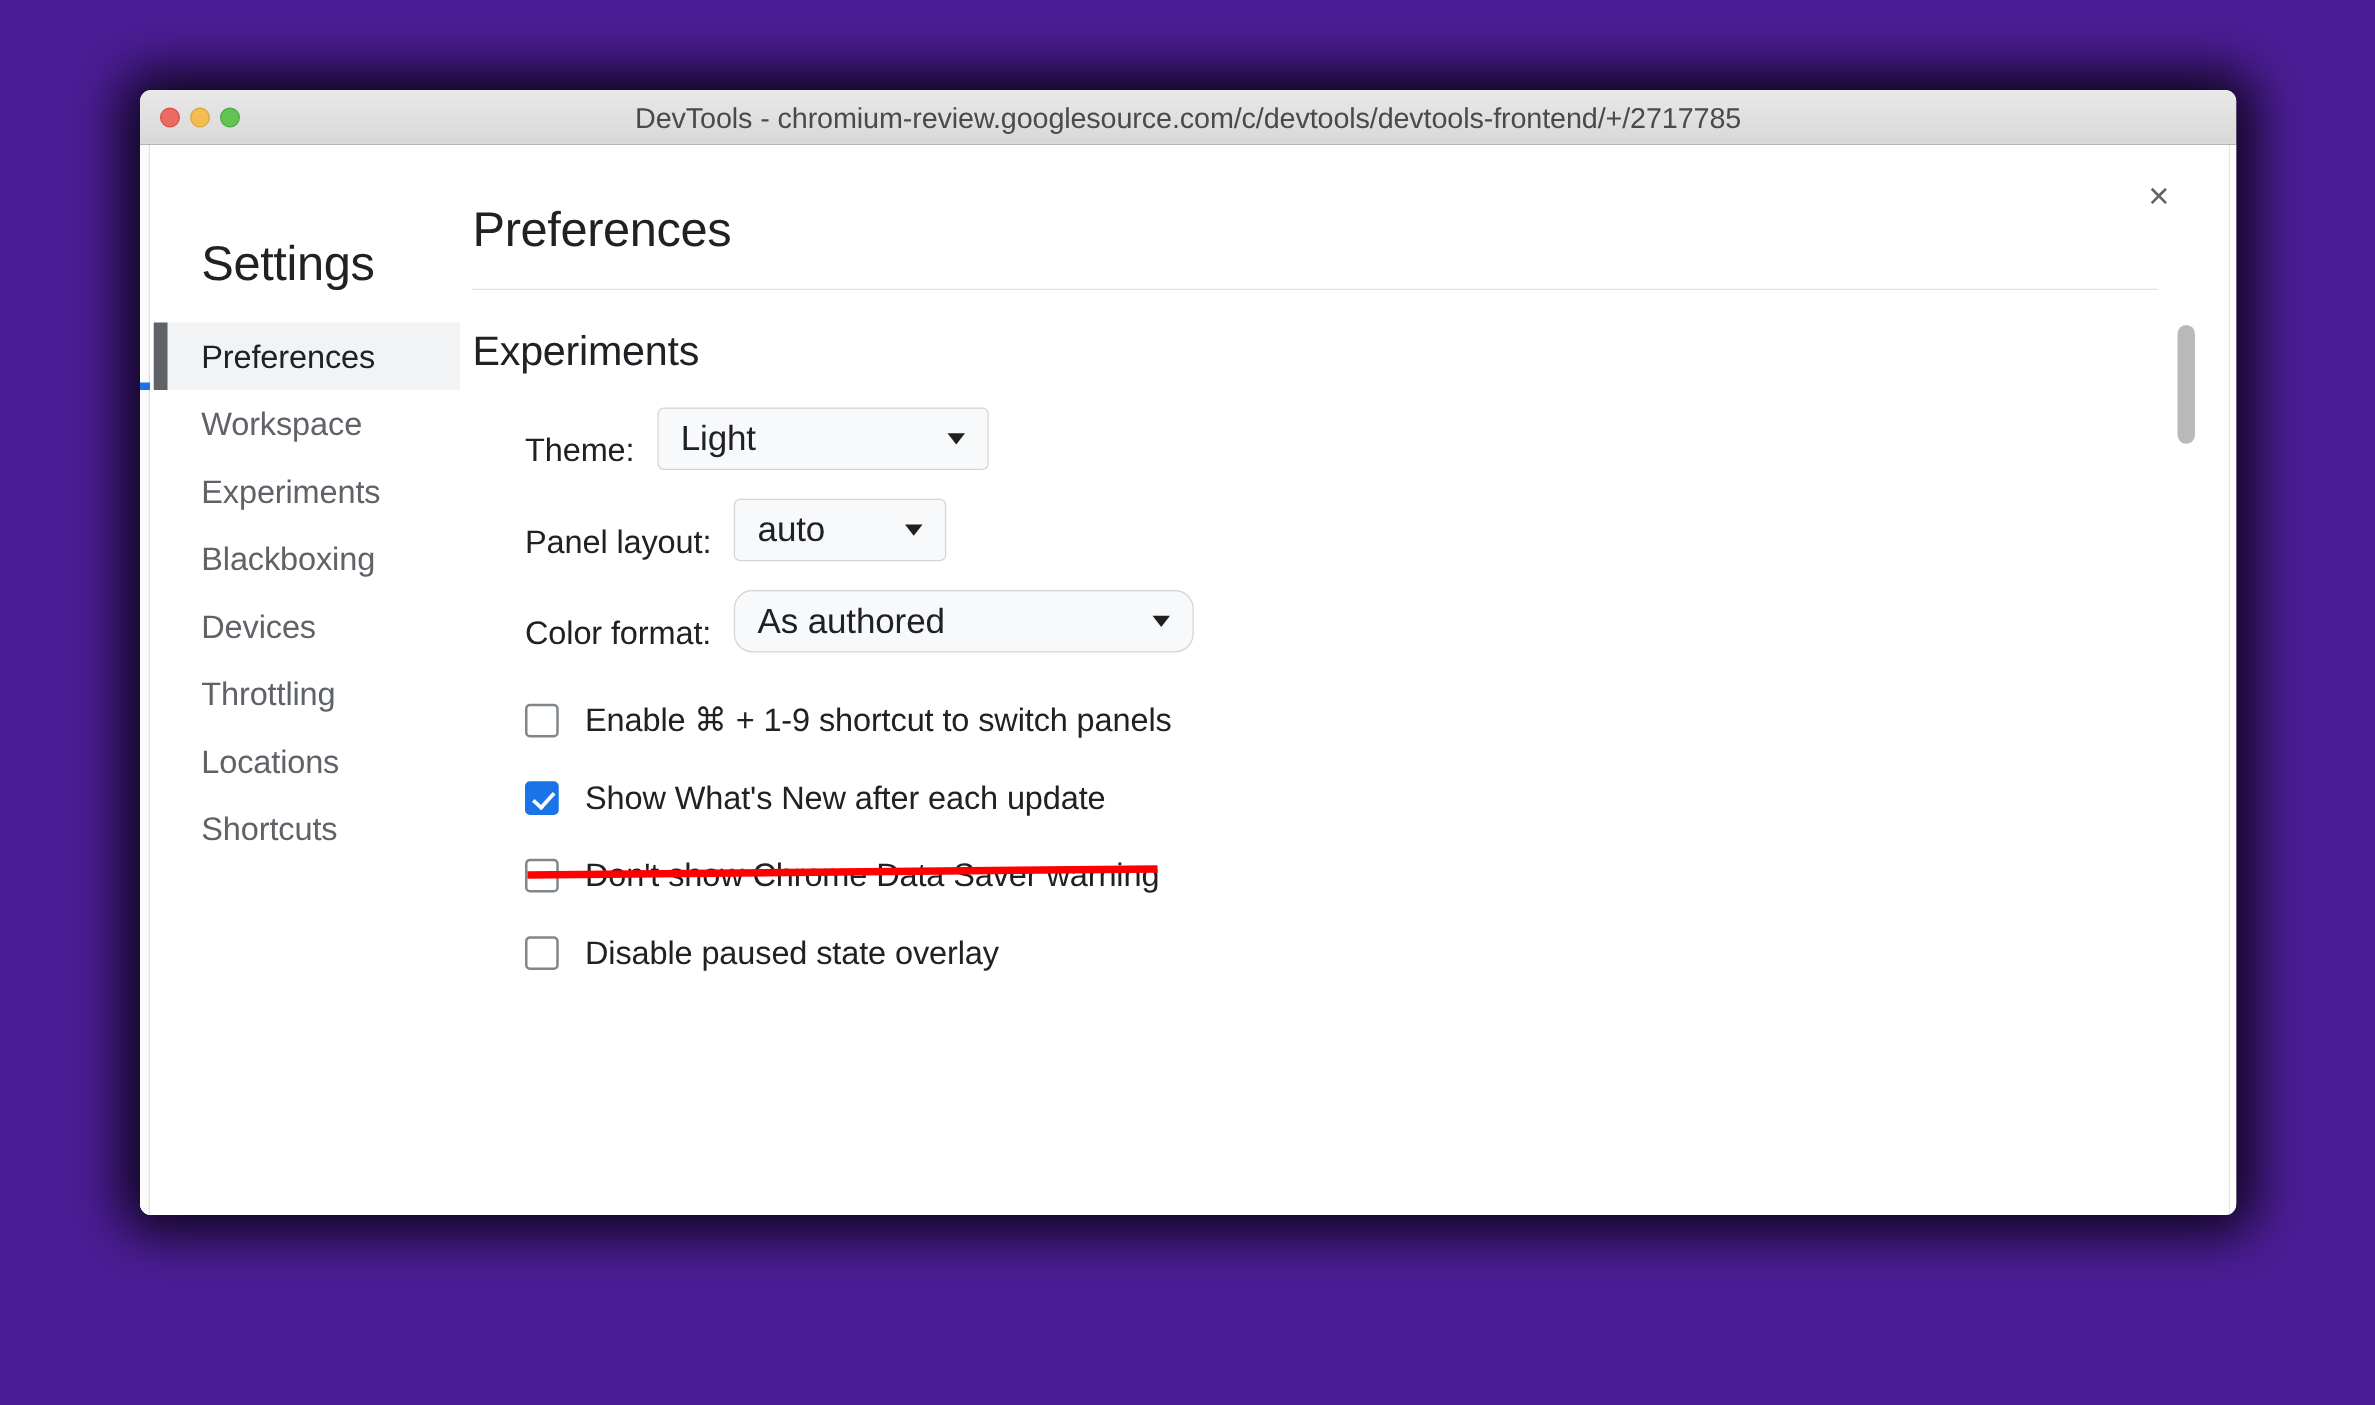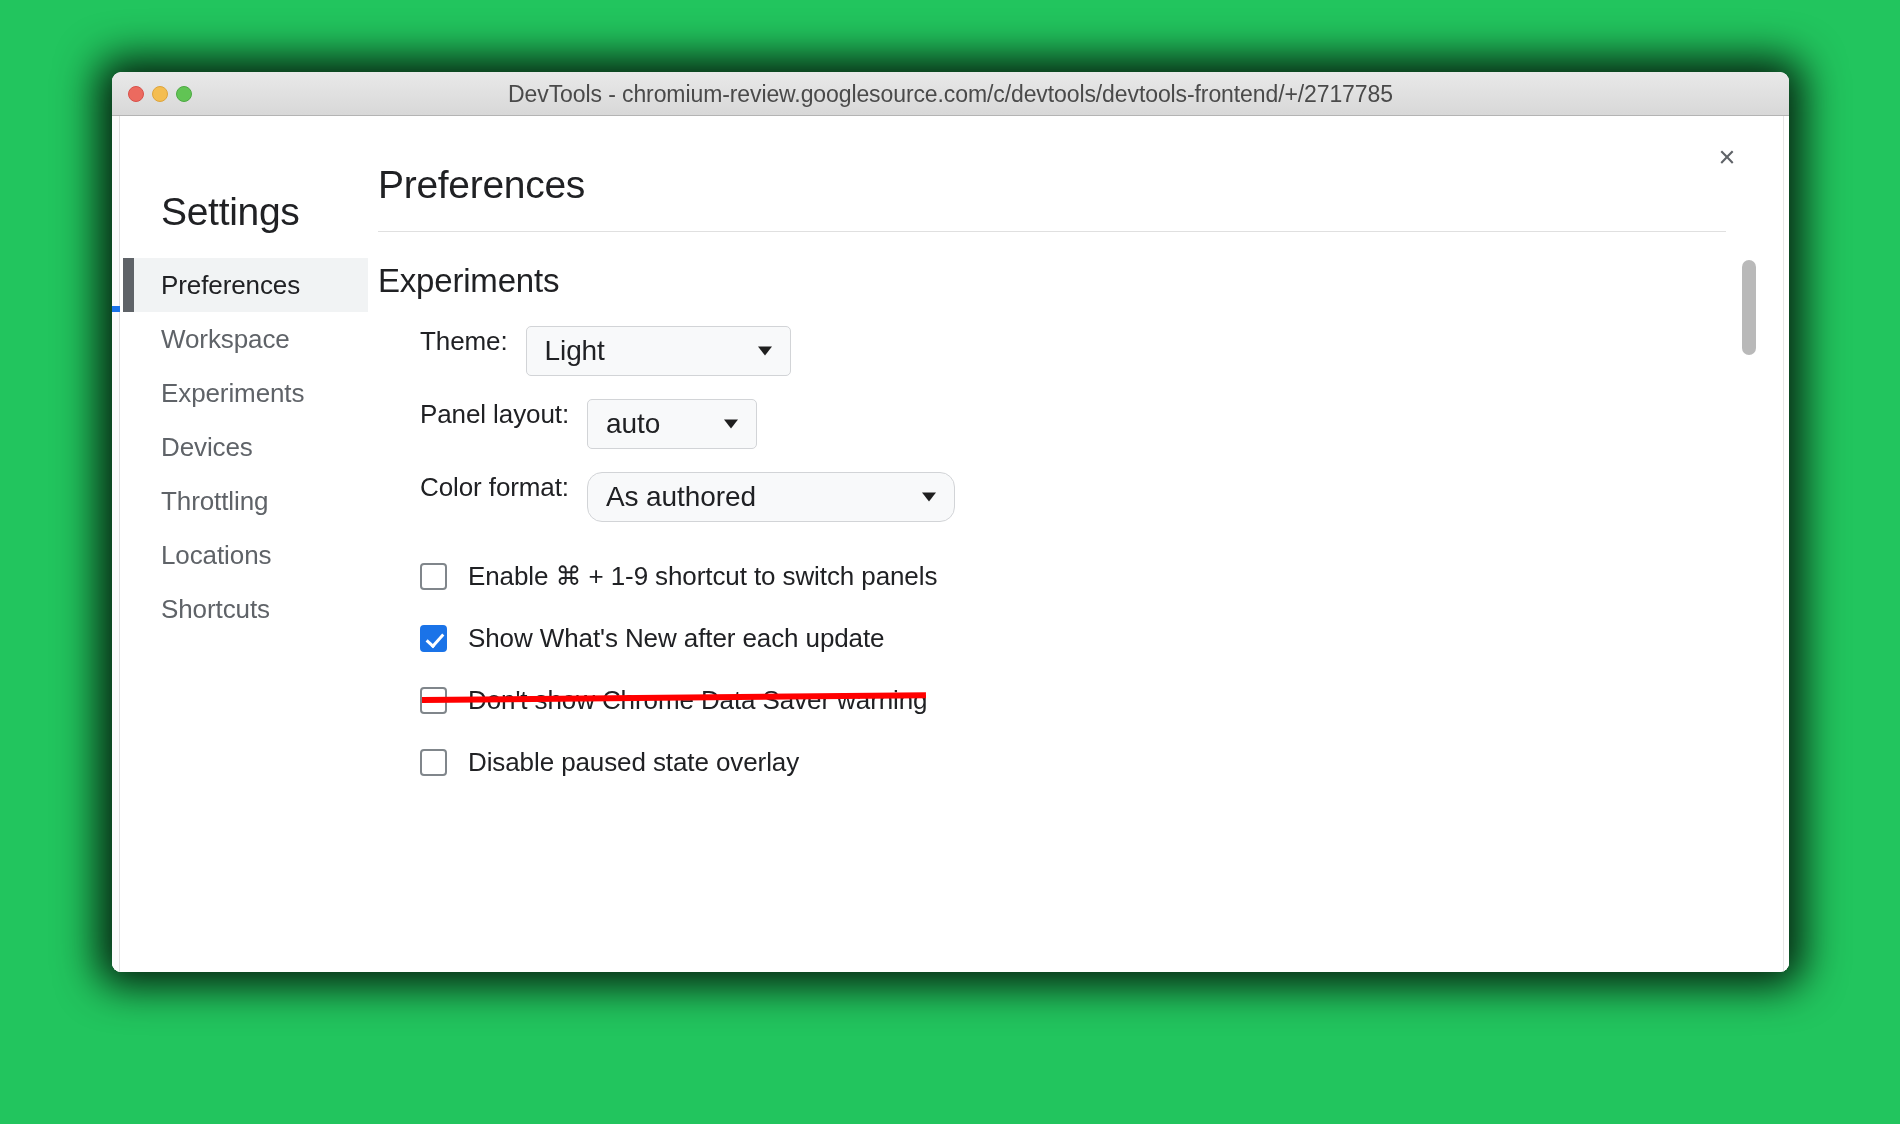--- a/index.html
+++ b/index.html
@@ -8,21 +8,21 @@
     width: 1900px; height: 1124px;
     background: #000000;
     font-family: "Liberation Sans", sans-serif;
     overflow: hidden;
   }
 
   
   #canvas {
     position: relative;
     width: 1900px; height: 1124px;
-    background: #22c55e;
+    background: #4c1d95;
   }
 
   
   #window {
     position: absolute;
     left: 112px; top: 72px;
     width: 1677px; height: 900px;
     border-radius: 9px;
     background: #ffffff;
     box-shadow: 0 0 42px 14px rgba(0,0,0,0.85);
@@ -178,21 +178,21 @@
     font-size: 33px;
     color: #202124;
     margin-top: 30px;
     margin-bottom: 26px;
     font-weight: 400;
     letter-spacing: -0.2px;
   }
 
   .field-row {
     display: flex;
-    align-items: flex-start;
+    align-items: flex-end;
     margin-left: 42px;
     margin-bottom: 23px;
   }
   .field-label {
     font-size: 26px;
     color: #202124;
     margin-right: 18px;
     letter-spacing: -0.1px;
   }
   .select-box {
@@ -319,20 +319,23 @@
             <div class="sb-item selected">
               <span>Preferences</span>
             </div>
             <div class="sb-item">
               <span>Workspace</span>
             </div>
             <div class="sb-item">
               <span>Experiments</span>
             </div>
             <div class="sb-item">
+              <span>Blackboxing</span>
+            </div>
+            <div class="sb-item">
               <span>Devices</span>
             </div>
             <div class="sb-item">
               <span>Throttling</span>
             </div>
             <div class="sb-item">
               <span>Locations</span>
             </div>
             <div class="sb-item">
               <span>Shortcuts</span>

